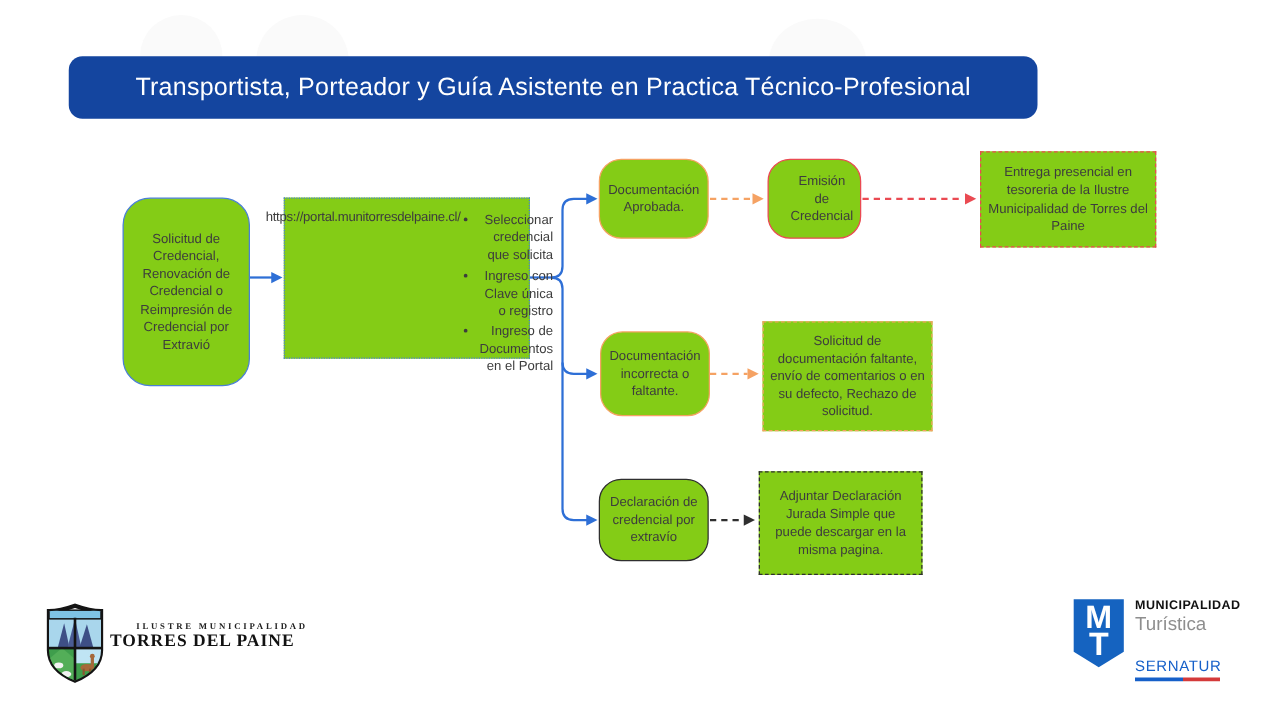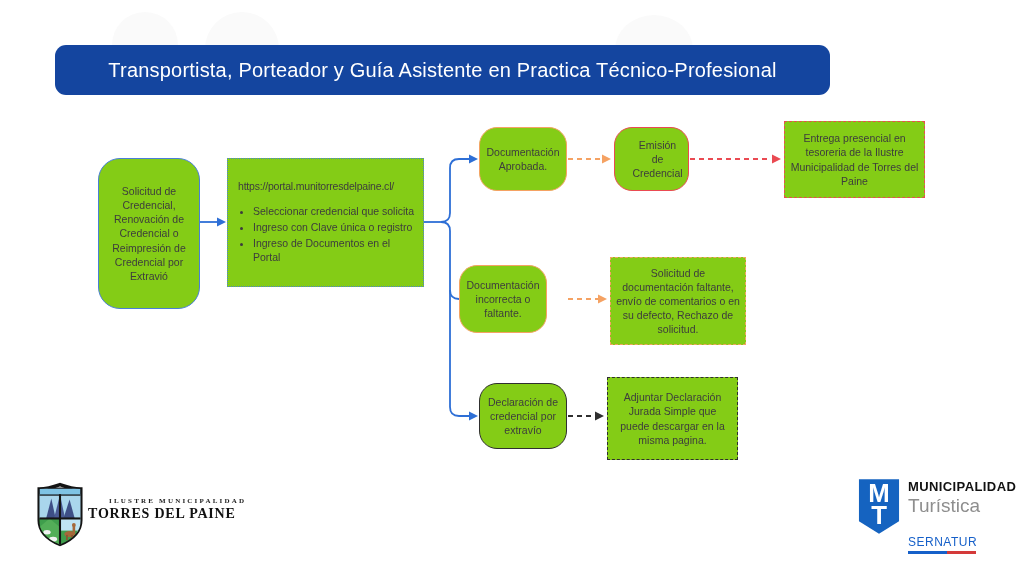--- a/index.html
+++ b/index.html
@@ -28,28 +28,28 @@
   .b-blue{border:1.5px solid var(--box-blue);}
   .b-blue-dotted{border:1.5px dotted var(--box-blue);}
   .b-orange{border:1.5px solid var(--orange);}
   .b-red{border:1.5px solid var(--red);}
   .b-black{border:1.5px solid var(--black);}
   .b-orange-dash{border:1.5px dashed var(--orange);}
   .b-red-dash{border:1.5px dashed var(--red);}
   .b-black-dash{border:1.5px dashed var(--black);}
 
   .start-box{left:98px;top:158px;width:102px;height:151px;border-radius:22px;}
-  .portal-box{left:227px;top:158px;width:197px;height:129px;flex-direction:column;align-items:flex-start;text-align:left;justify-content:center;padding:8px 6px 8px 10px;}
+  .portal-box{left:227px;top:158px;width:197px;height:129px;flex-direction:row;align-items:flex-start;text-align:right;justify-content:center;padding:8px 6px 8px 10px;}
   .portal-url{font-size:10.5px;white-space:nowrap;letter-spacing:-.2px;margin-bottom:9px;}
   .portal-box ul{margin:0;padding-left:15px;}
   .portal-box li{margin:2px 0;}
   .approved-box{left:479px;top:127px;width:88px;height:64px;}
   .emission-box{left:614px;top:127px;width:75px;height:64px;padding-left:17px;}
   .delivery-box{left:784px;top:121px;width:141px;height:77px;}
-  .incorrect-box{left:459px;top:265px;width:88px;height:68px;}
+  .incorrect-box{left:480px;top:265px;width:88px;height:68px;}
   .missing-box{left:610px;top:257px;width:136px;height:88px;}
   .reprint-box{left:479px;top:383px;width:88px;height:66px;}
   .affidavit-box{left:607px;top:377px;width:131px;height:83px;}
 
   
   .connectors{position:absolute;left:0;top:0;width:1024px;height:576px;z-index:1;}
   .ln{fill:none;stroke-width:1.8px;}
   .ln-blue{stroke:var(--line-blue);}
   .ln-orange{stroke:var(--orange);stroke-dasharray:5 4;}
   .ln-red{stroke:var(--red);stroke-dasharray:5 4;}
@@ -62,22 +62,22 @@
   
   .crest{position:absolute;left:34px;top:481px;z-index:2;}
   .muni-text{position:absolute;left:88px;top:497px;width:170px;z-index:2;}
   .muni-small{display:flex;align-items:center;gap:21px;color:#222;}
   .muni-small .rule{flex:1;height:1px;background:#222;}
   .muni-small span{font-family:"Liberation Serif","DejaVu Serif",serif;font-size:7px;letter-spacing:2.2px;font-weight:600;white-space:nowrap;}
   .muni-name{font-family:"Liberation Serif","DejaVu Serif",serif;font-size:14px;font-weight:700;letter-spacing:.8px;color:#111;margin-top:1px;white-space:nowrap;}
 
   .mt-logo{position:absolute;left:858px;top:478px;z-index:2;}
   .mt-text{position:absolute;left:908px;top:479px;z-index:2;width:90px;}
-  .mt-line1{font-size:13px;font-weight:700;color:#111;letter-spacing:.4px;}
-  .mt-line2{font-size:19px;color:#8e8e8e;margin-top:1px;}
+  .mt-line1{font-size:10px;font-weight:700;color:#111;letter-spacing:.4px;}
+  .mt-line2{font-size:15px;color:#8e8e8e;margin-top:1px;}
   .mt-line3{font-size:12px;font-weight:400;color:var(--sernatur-blue);letter-spacing:.5px;margin-top:18px;}
   .mt-underline{margin-top:2px;width:68px;height:2.5px;background:linear-gradient(to right,var(--sernatur-blue) 57%,var(--sernatur-red) 57%);}
 </style>
 </head>
 <body>
 
 <div class="ghost" style="left:112px;top:12px;width:66px;height:66px;"></div>
 <div class="ghost" style="left:205px;top:12px;width:74px;height:74px;"></div>
 <div class="ghost" style="left:615px;top:15px;width:78px;height:70px;"></div>
 

